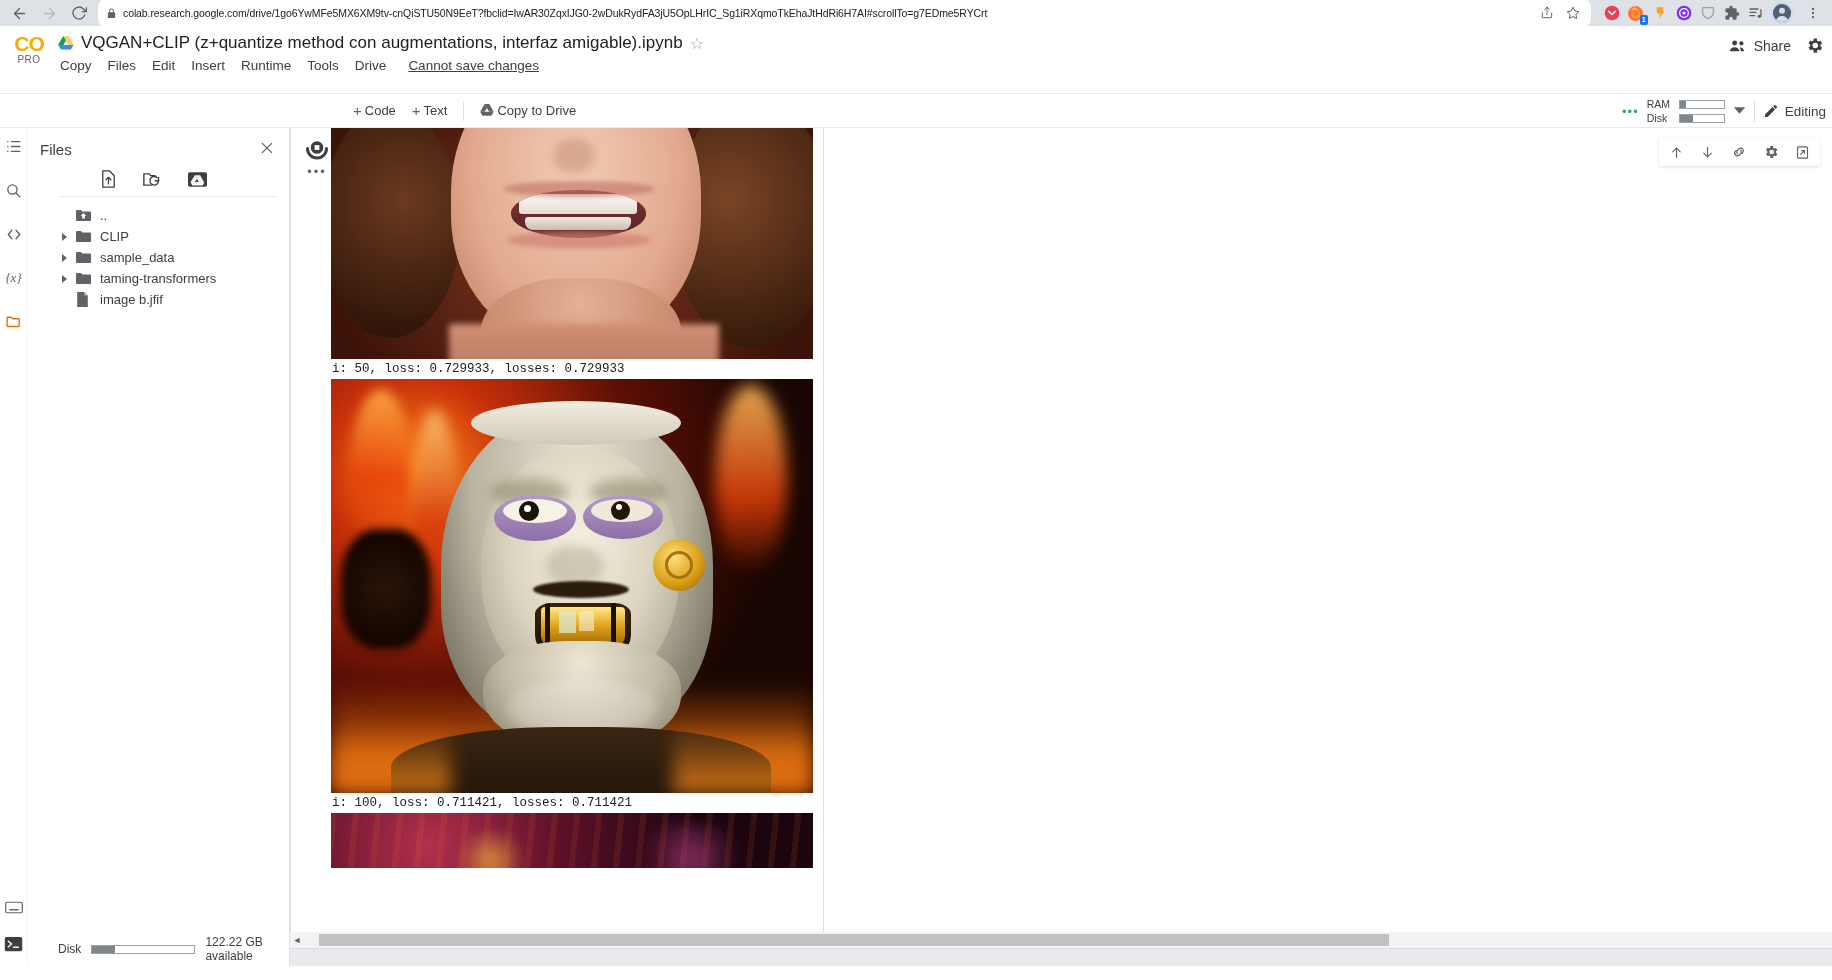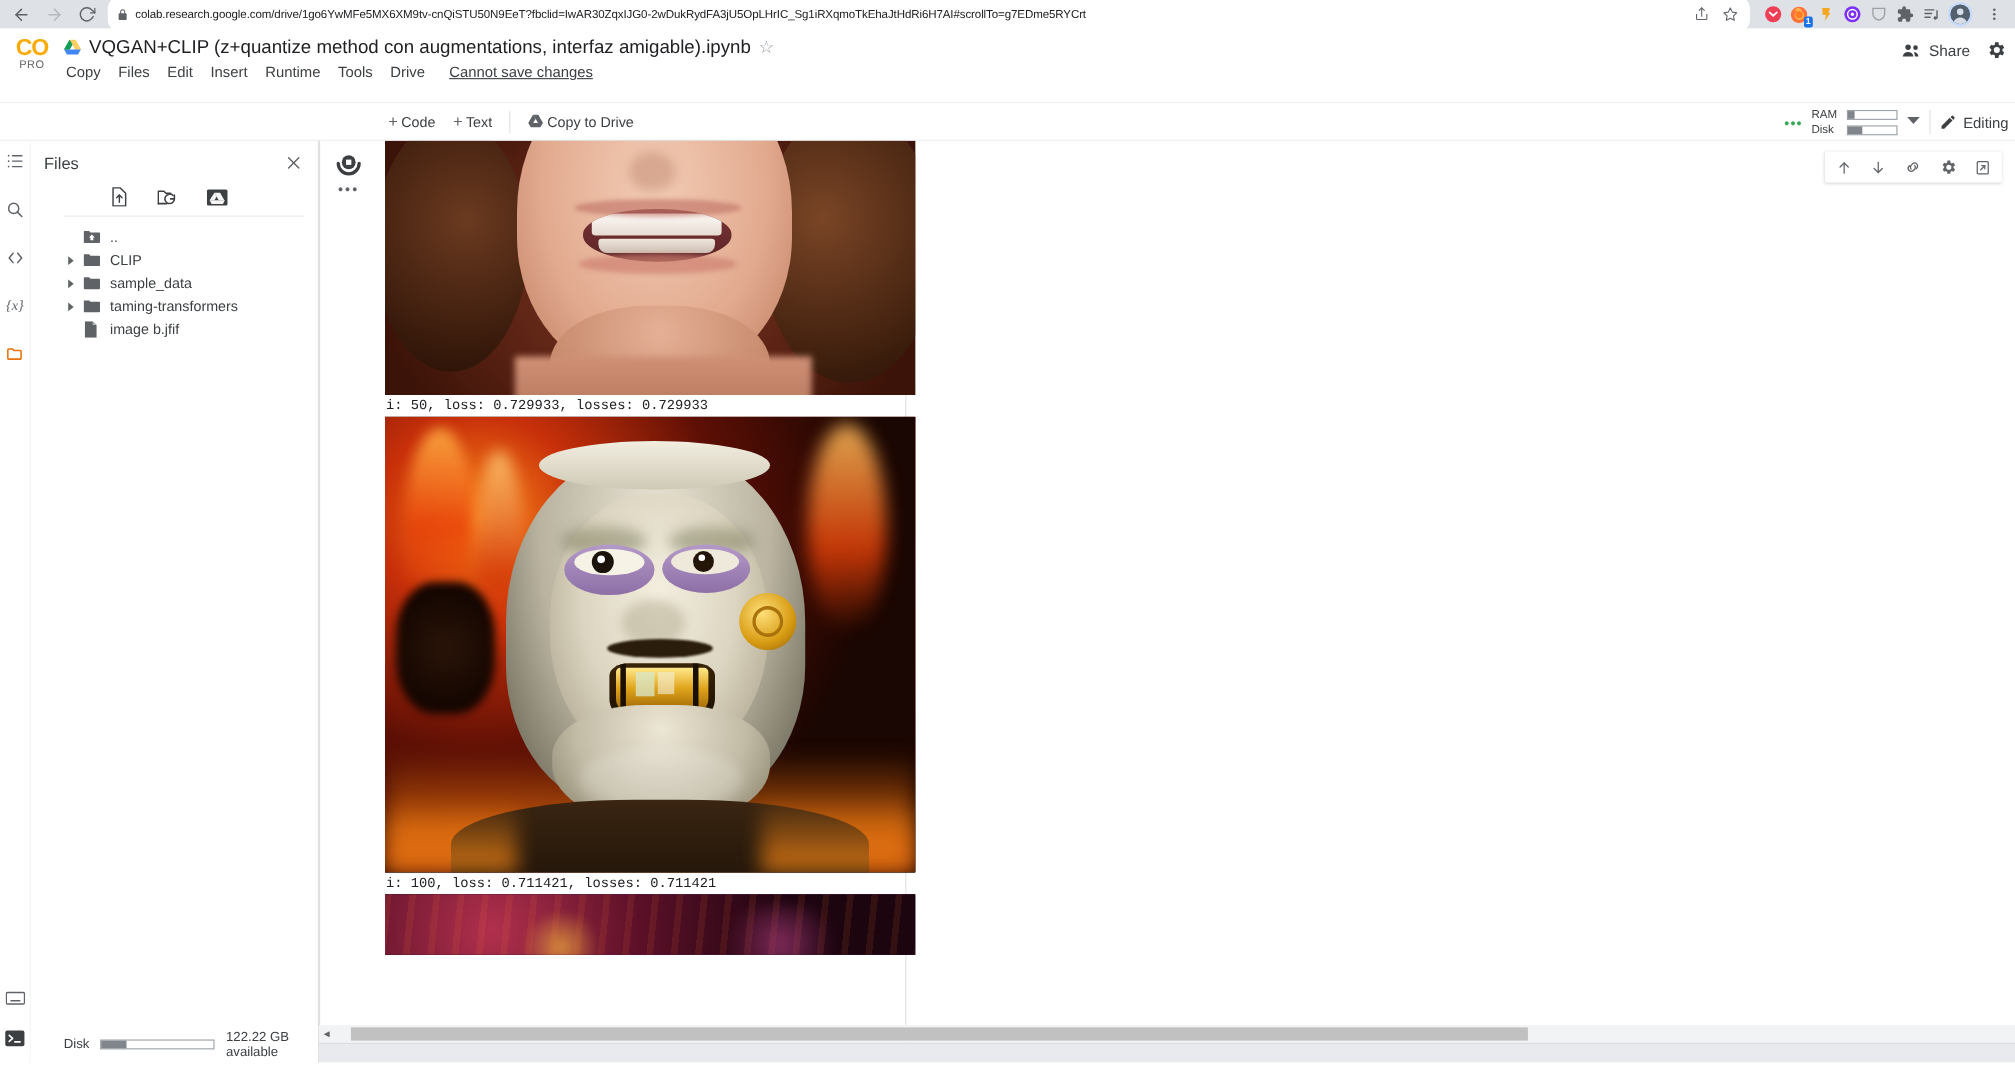--- a/index.html
+++ b/index.html
@@ -225,21 +225,21 @@
     position: absolute; left: 6px; top: 8px;
     width: 40px;
     display: flex; flex-direction: column; align-items: center; gap: 6px;
   }
   .run-stop {
     width: 26px; height: 26px; position: relative;
     display:flex; align-items:center; justify-content:center;
   }
   .gutter-dots { color: #5f6368; font-size: 13px; letter-spacing: 2px; line-height: 8px;}
 
-  .out-stack { position: absolute; left: 59px; top: 0; width: 478px; }
+  .out-stack { position: absolute; left: 40px; top: 0; width: 478px; }
   .out-img { width: 482px; display: block; }
   .out-line {
     font-family: "Liberation Mono", monospace;
     font-size: 12.5px;
     color: #202124;
     line-height: 20px;
     padding-left: 1px;
     white-space: nowrap;
   }
 

